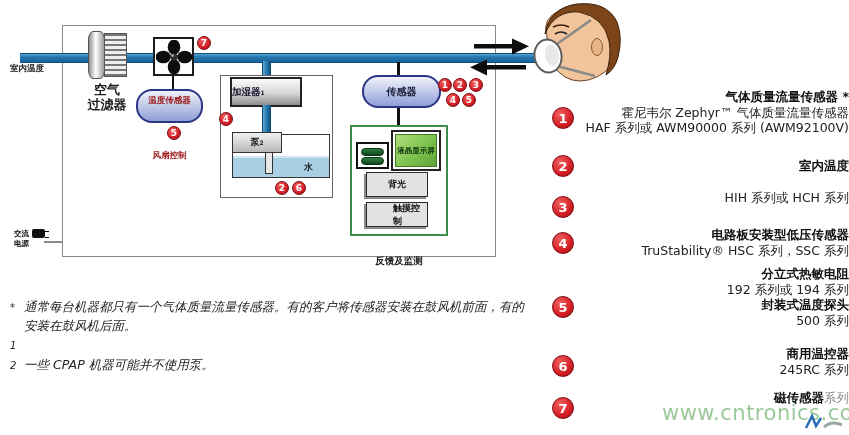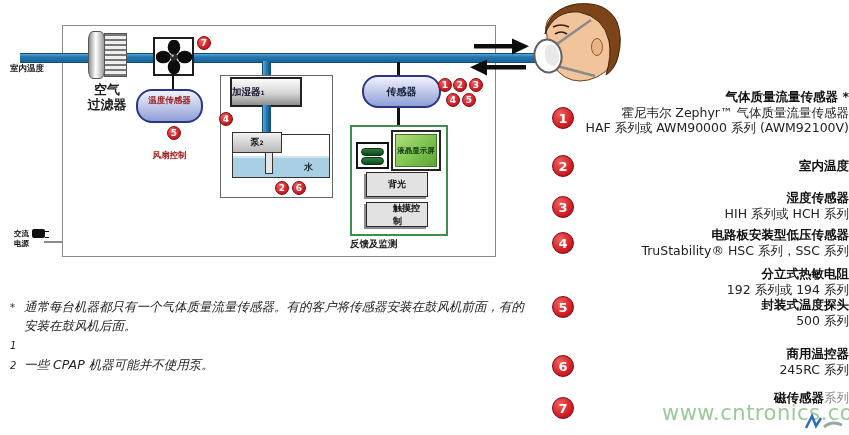--- a/index.html
+++ b/index.html
@@ -181,21 +181,21 @@
 <div class="abs fb-box"></div>
 <div class="abs battery">
   <div class="cell"></div>
   <div class="cell"></div>
 </div>
 <div class="abs lcd-outer">
   <div class="lcd-inner">液晶显示屏</div>
 </div>
 <div class="abs gray-btn" style="top:172px;">背光</div>
 <div class="abs gray-btn" style="top:202px;padding-left:26px;">触摸控制</div>
-<div class="abs lbl" style="left:350px;top:239px;width:98px;font-size:9.5px;text-align:left;">反馈及监测</div>
+<div class="abs lbl" style="left:350px;top:256px;width:98px;font-size:9.5px;text-align:center;">反馈及监测</div>
 
 <div class="abs power">
   <div><span>交流</span> <span class="plug"></span></div>
   <div><span>电源</span></div>
 </div>
 <div class="abs power-line"></div>
 
 <svg class="abs" style="left:466px;top:36px;" width="76" height="40" viewBox="0 0 76 40">
   <rect x="8" y="8" width="38" height="4.5" fill="#0d0d0d"></rect>
   <polygon points="46,2.5 46,18.5 63,10.2" fill="#0d0d0d"></polygon>
@@ -229,21 +229,20 @@
 <div class="abs legend-item" style="top:158px;">
   <div class="lg-co" style="top:-3px;">2</div>
   <div class="lg-text">
     <div class="lg-title">室内温度</div>
   </div>
 </div>
 
 <div class="abs legend-item" style="top:190px;">
   <div class="lg-co" style="top:6px;">3</div>
   <div class="lg-text">
-    <div class="lg-title">湿度传感器</div>
     <div>HIH 系列或 HCH 系列</div>
   </div>
 </div>
 
 <div class="abs legend-item" style="top:227px;">
   <div class="lg-co" style="top:5px;">4</div>
   <div class="lg-text">
     <div class="lg-title">电路板安装型低压传感器</div>
     <div>TruStability® HSC 系列，SSC 系列</div>
   </div>

